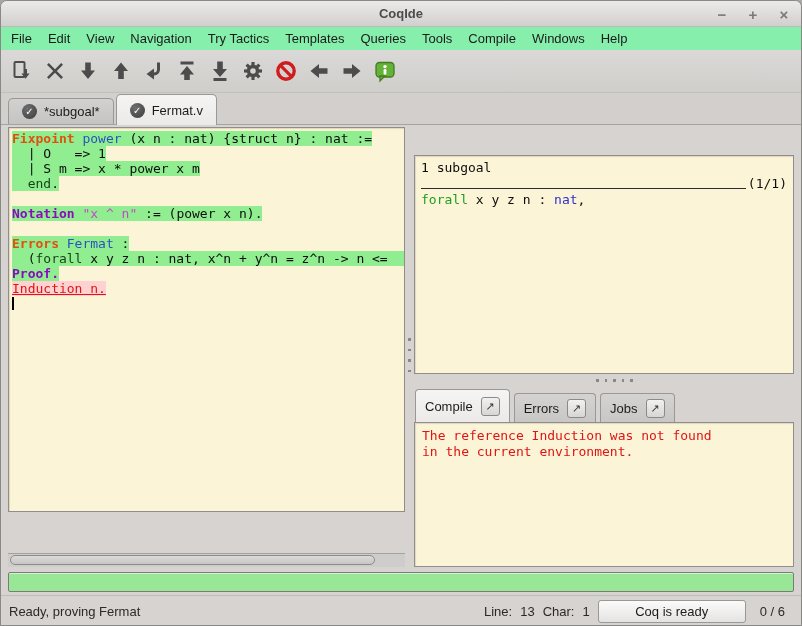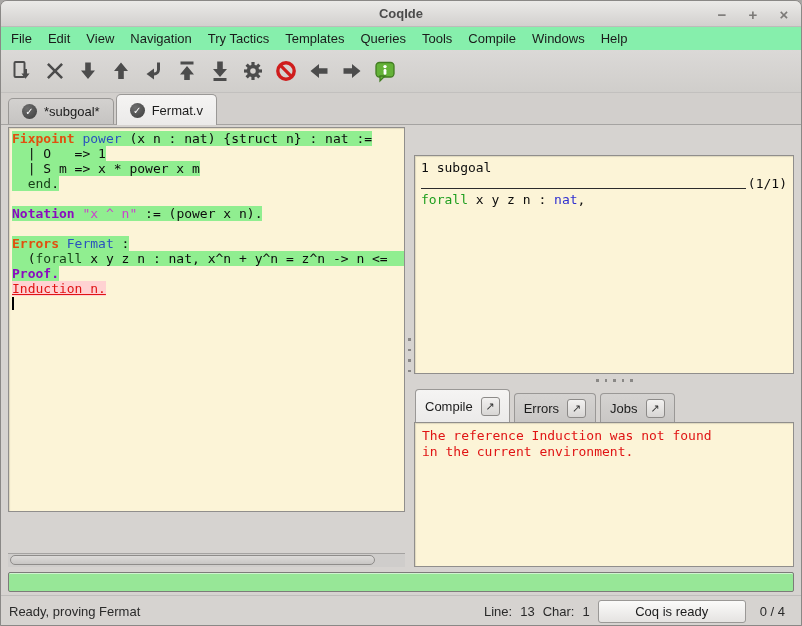--- a/index.html
+++ b/index.html
@@ -335,17 +335,17 @@
 
   <div class="statusbar">
     <span>Ready, proving Fermat</span>
     <span class="spacer"></span>
     <span class="status-right">
       <span class="lbl">Line:</span>
       <span class="val">13</span>
       <span class="lbl">Char:</span>
       <span class="val">1</span>
       <span class="coq-status">Coq is ready</span>
-      <span>0 / 4</span>
+      <span>0 / 6</span>
     </span>
   </div>
 
 </div>
 
 </body></html>

